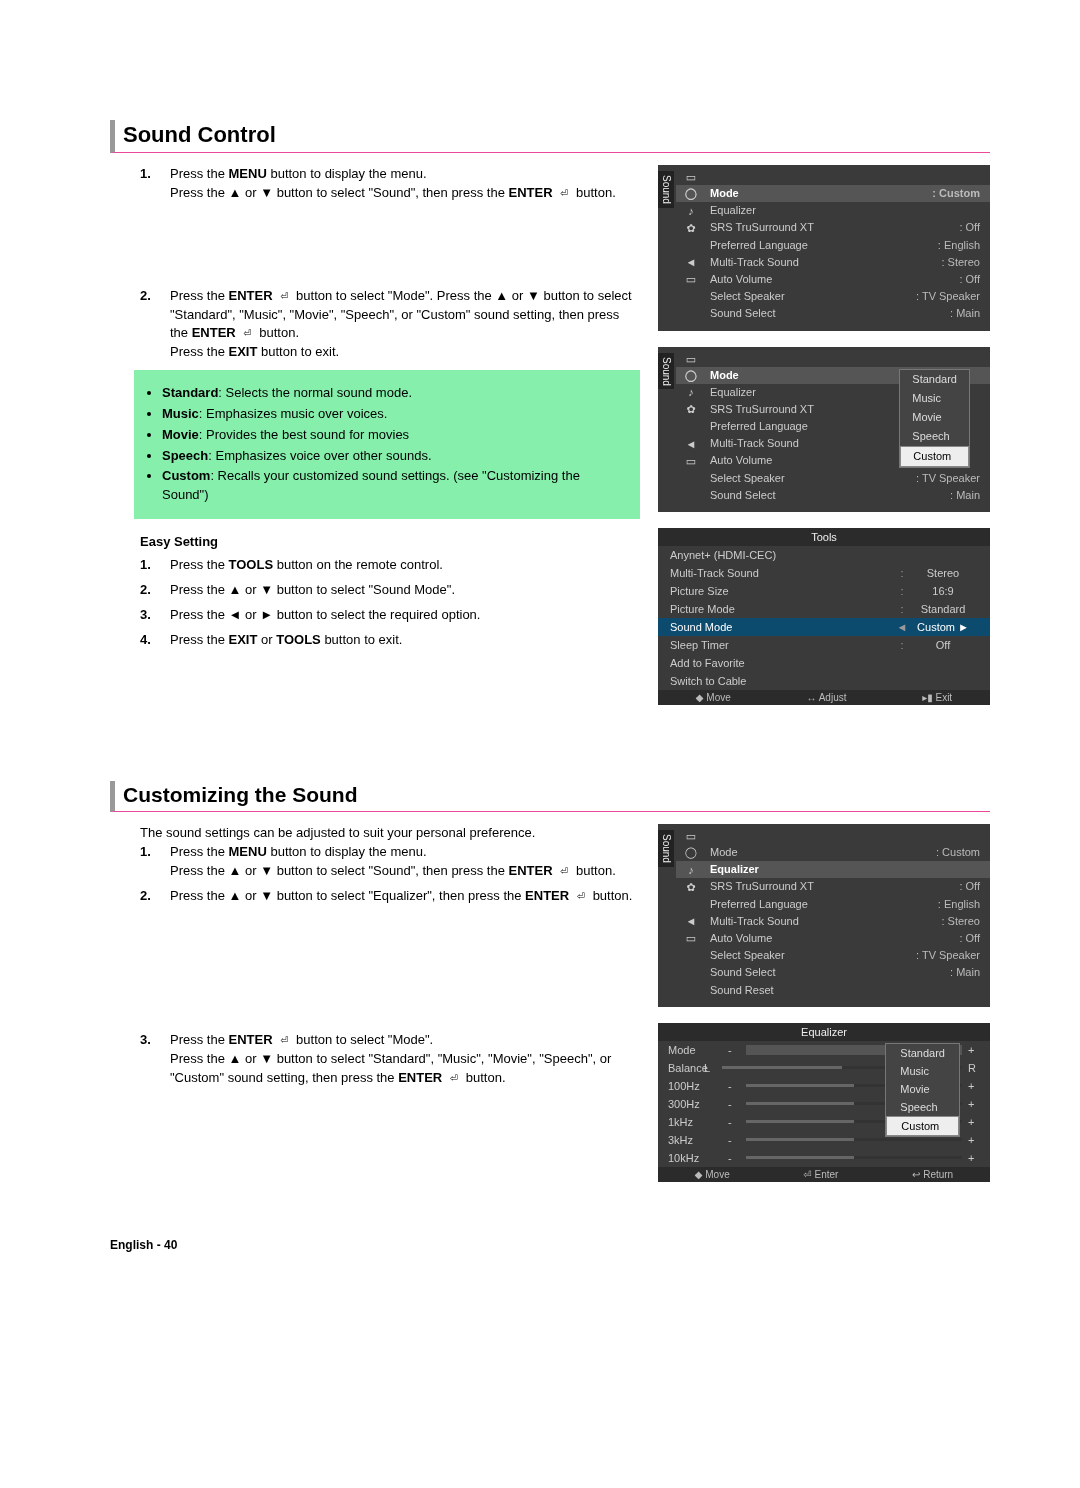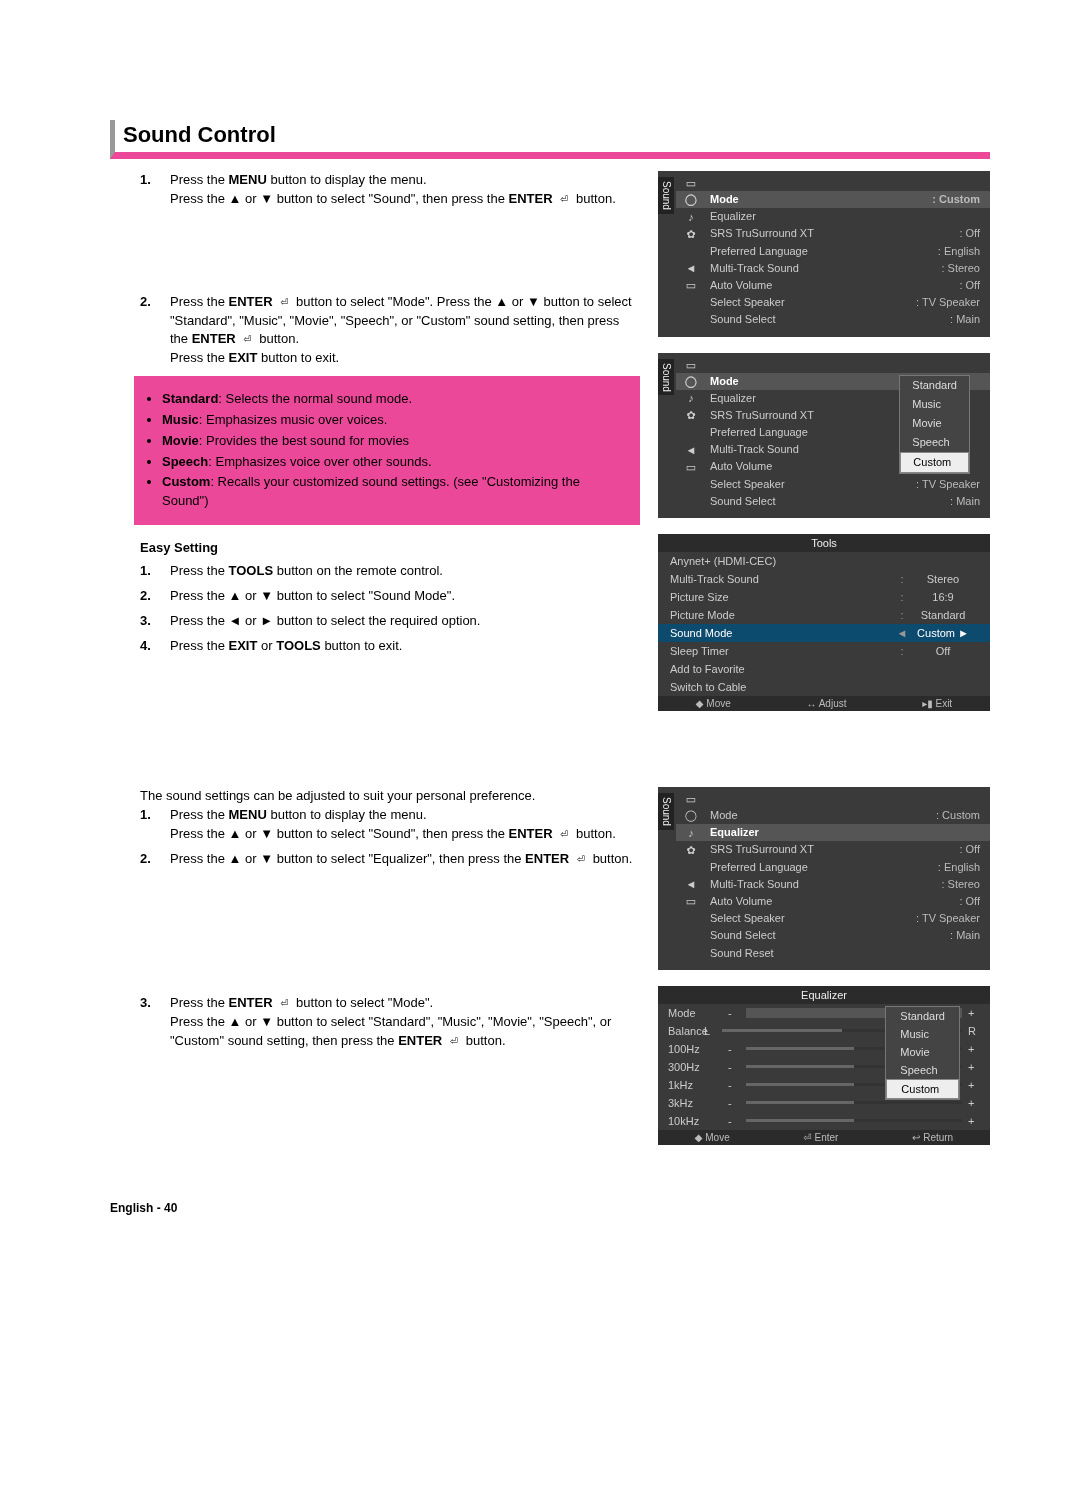--- a/index.html
+++ b/index.html
@@ -1,30 +1,30 @@
 <!DOCTYPE html>
 <html><head>
 <meta charset="utf-8">
 <style>
   * { box-sizing: border-box; margin: 0; padding: 0; }
   body { font-family: Arial, Helvetica, sans-serif; background: #fff; width: 1080px; height: 1488px; position: relative; }
   .page { padding: 120px 90px 60px 110px; }
-  .section-mark { border-left: 5px solid #999; border-bottom: 7px solid #ec4899; padding: 2px 0 4px 8px; margin-bottom: 12px; }
+  .section-mark { border-left: 5px solid #999; border-bottom: 1px solid #ec4899; padding: 2px 0 4px 8px; margin-bottom: 12px; }
   .h1 { font-size: 22px; font-weight: bold; color: #000; }
   .h2 { font-size: 21px; font-weight: bold; color: #000; }
   .col2 { display: flex; gap: 18px; }
   .left { flex: 1; font-size: 13px; line-height: 1.45; color: #000; }
   .right { width: 332px; }
   .indent { padding-left: 30px; }
   .step { display: flex; gap: 10px; margin-bottom: 6px; }
   .step-num { font-weight: bold; min-width: 20px; }
   .step-body { flex: 1; }
   ul.bullets { list-style: disc; padding-left: 18px; margin: 6px 0; }
   ul.bullets li { margin-bottom: 2px; }
-  .note-box { background: #ec4899; padding: 8px 10px; margin: 8px 0 14px 24px; font-size: 13px; }
+  .note-box { background: #86efac; padding: 8px 10px; margin: 8px 0 14px 24px; font-size: 13px; }
   .easy-head { font-weight: bold; font-size: 13px; margin: 10px 0 4px 0; }
   .osd { background: #3a3a3a; color: #ccc; font-size: 11px; line-height: 1.2; margin-bottom: 16px; position: relative; padding: 4px 0 8px 0; }
   .osd .vtab { position: absolute; left: 0; top: 6px; writing-mode: vertical-rl; font-size: 10px; background: #222; color: #eee; padding: 4px 2px; }
   .osd-inner { margin-left: 18px; }
   .osd-row { display: flex; align-items: center; padding: 2px 10px 2px 34px; position: relative; min-height: 16px; }
   .osd-row.hl, .osd-row.selected { background: #555; color: #fff; font-weight: bold; }
   .osd-icon { position: absolute; left: 6px; top: 2px; width: 18px; height: 14px; display:flex; align-items:center; justify-content:center; color:#ccc; }
   .osd-label { flex: 1; }
   .osd-val { color: #bbb; }
   .osd-val::before { content: ": "; color:#bbb; }
@@ -263,20 +263,23 @@
           <span>◆ Move</span>
             <span>↔ Adjust</span>
             <span>▸▮ Exit</span>
         </div>
       </div>
     </div>
   </div>
 
   <div class="spacer"></div>
 
+  <div class="section-mark">
+      <div class="h2">Customizing the Sound</div>
+    </div>
   <div class="col2">
     <div class="left">
       <div class="indent">The sound settings can be adjusted to suit your personal preference.</div>
       <div class="step indent">
         <div class="step-num">1.</div>
         <div class="step-body">
           <span>Press the </span><b>MENU</b><span> button to display the menu.</span><br>
           <span>Press the ▲ or ▼ button to select "Sound", then press the </span><b>ENTER</b><span class="enter-icon"> ⏎ </span><span> button.</span>
         </div>
       </div>

